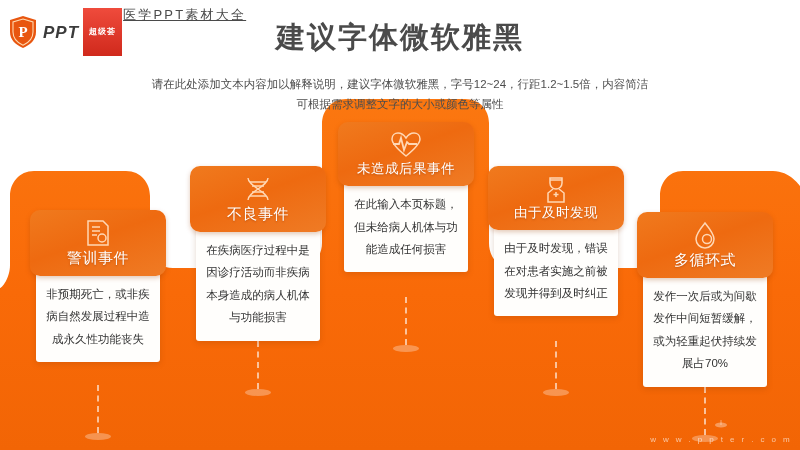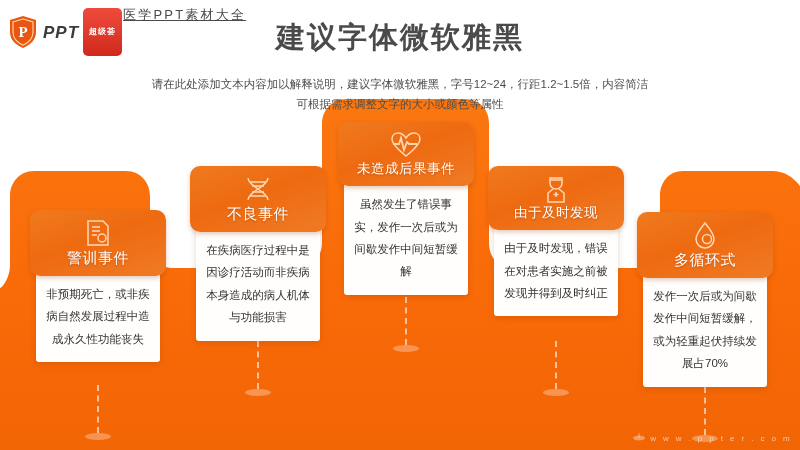--- a/index.html
+++ b/index.html
@@ -35,21 +35,21 @@
   .logo-shield { width: 30px; height: 34px; flex: none; }
   .logo-text { display: flex; gap: 1px; }
   .logo-row1 { display: flex; align-items: center; gap: 4px; }
   .logo-ppt {
     font-size: 17px; font-weight: bold; font-style: italic;
     color: #3b3b3b; letter-spacing: 1px; line-height: 1;
   }
   .logo-badge {
     background: linear-gradient(180deg,#ef4b3c,#d0291c);
     color: #fff; font-size: 8px; font-weight: bold;
-    padding: 20px 6px; border-radius: 5px;
+    padding: 20px 6px; border-radius: 0;
     letter-spacing: 1px; line-height: 1;
     white-space: nowrap;
   }
   .logo-sub {
     font-size: 13px; color: #4a4a4a; letter-spacing: 2.2px;
     line-height: 1; white-space: nowrap; text-decoration: underline;
   }
 
   
   .title {
@@ -128,20 +128,21 @@
     border-radius: 50%;
     background: rgba(255,255,255,.30);
   }
 
   
   .watermark {
     position: absolute;
     right: 8px; bottom: 6px;
     display: flex; align-items: center; gap: 4px;
     z-index: 6;
+    flex-direction: column;
   }
   .watermark-text {
     font-size: 8px; color: rgba(255,255,255,.62);
     letter-spacing: 2.4px;
   }
 </style>
 </head>
 <body>
 
 <div id="slide">
@@ -253,21 +254,21 @@
   <div class="card" style="left:338px; top:122px;">
     <div class="card-head">
       <div class="card-icon">
         <svg width="32" height="28" viewBox="0 0 32 28" fill="none" stroke="#ffd7b4" stroke-width="1.5">
           <path d="M16 25 C6 17 2 12 2 8 C2 4 5 2 8 2 C11 2 14 4 16 7 C18 4 21 2 24 2 C27 2 30 4 30 8 C30 12 26 17 16 25 Z"></path>
           <path d="M3 13 h6 l2 -6 l3 12 l3 -8 l2 2 h8" stroke-width="1.8"></path>
         </svg>
       </div>
       <div class="card-title small">未造成后果事件</div>
     </div>
-    <div class="card-body">虽然发生了错误事实，发作一次后或为间歇发作中间短暂缓解</div>
+    <div class="card-body">在此输入本页标题，但未给病人机体与功能造成任何损害</div>
   </div>
 
   <div class="card" style="left:488px; top:166px;">
     <div class="card-head">
       <div class="card-icon">
         <svg width="26" height="28" viewBox="0 0 26 28" fill="none" stroke="#ffd7b4" stroke-width="1.5">
           <path d="M7 3 h12 v5 a6 6 0 0 1 -12 0 z"></path>
           <path d="M7 5 h12"></path>
           <path d="M10 14 l-5 4 v9 h16 v-9 l-5 -4"></path>
           <path d="M13 17 v5 M10.5 19.5 h5"></path>

